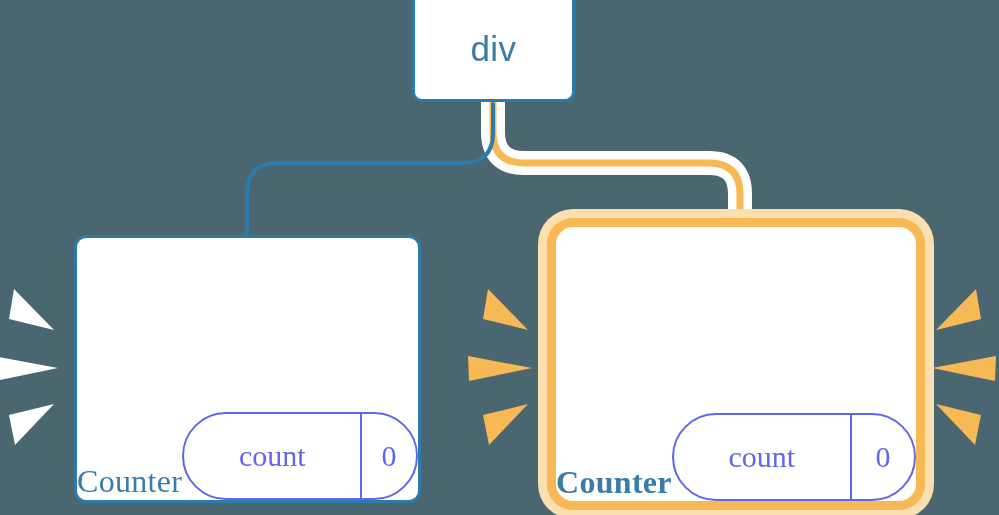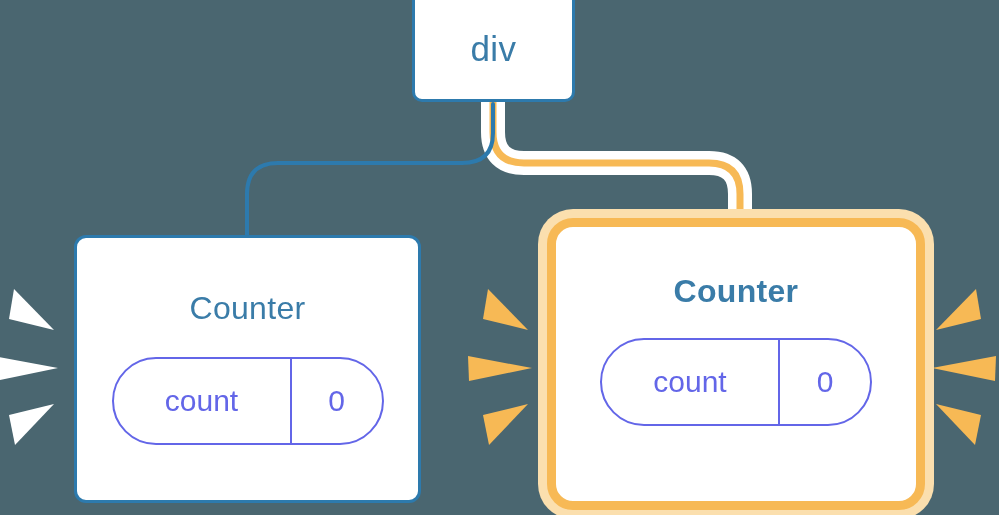--- a/index.html
+++ b/index.html
@@ -49,23 +49,24 @@
     letter-spacing: 0.5px;
     padding-top: 10px;
   }
 
   
   .counter-box {
     position: absolute;
     background: #ffffff;
     box-sizing: border-box;
     display: flex;
-    flex-direction: column;
-    align-items: center;
+    flex-direction: row;
+    align-items: flex-end;
     z-index: 5;
+    font-family: Liberation Serif, serif;
   }
   .counter-left {
     left: 74px;
     top: 235px;
     width: 347px;
     height: 268px;
     border: 3px solid #2d7aad;
     border-radius: 12px;
   }
   .counter-right {

